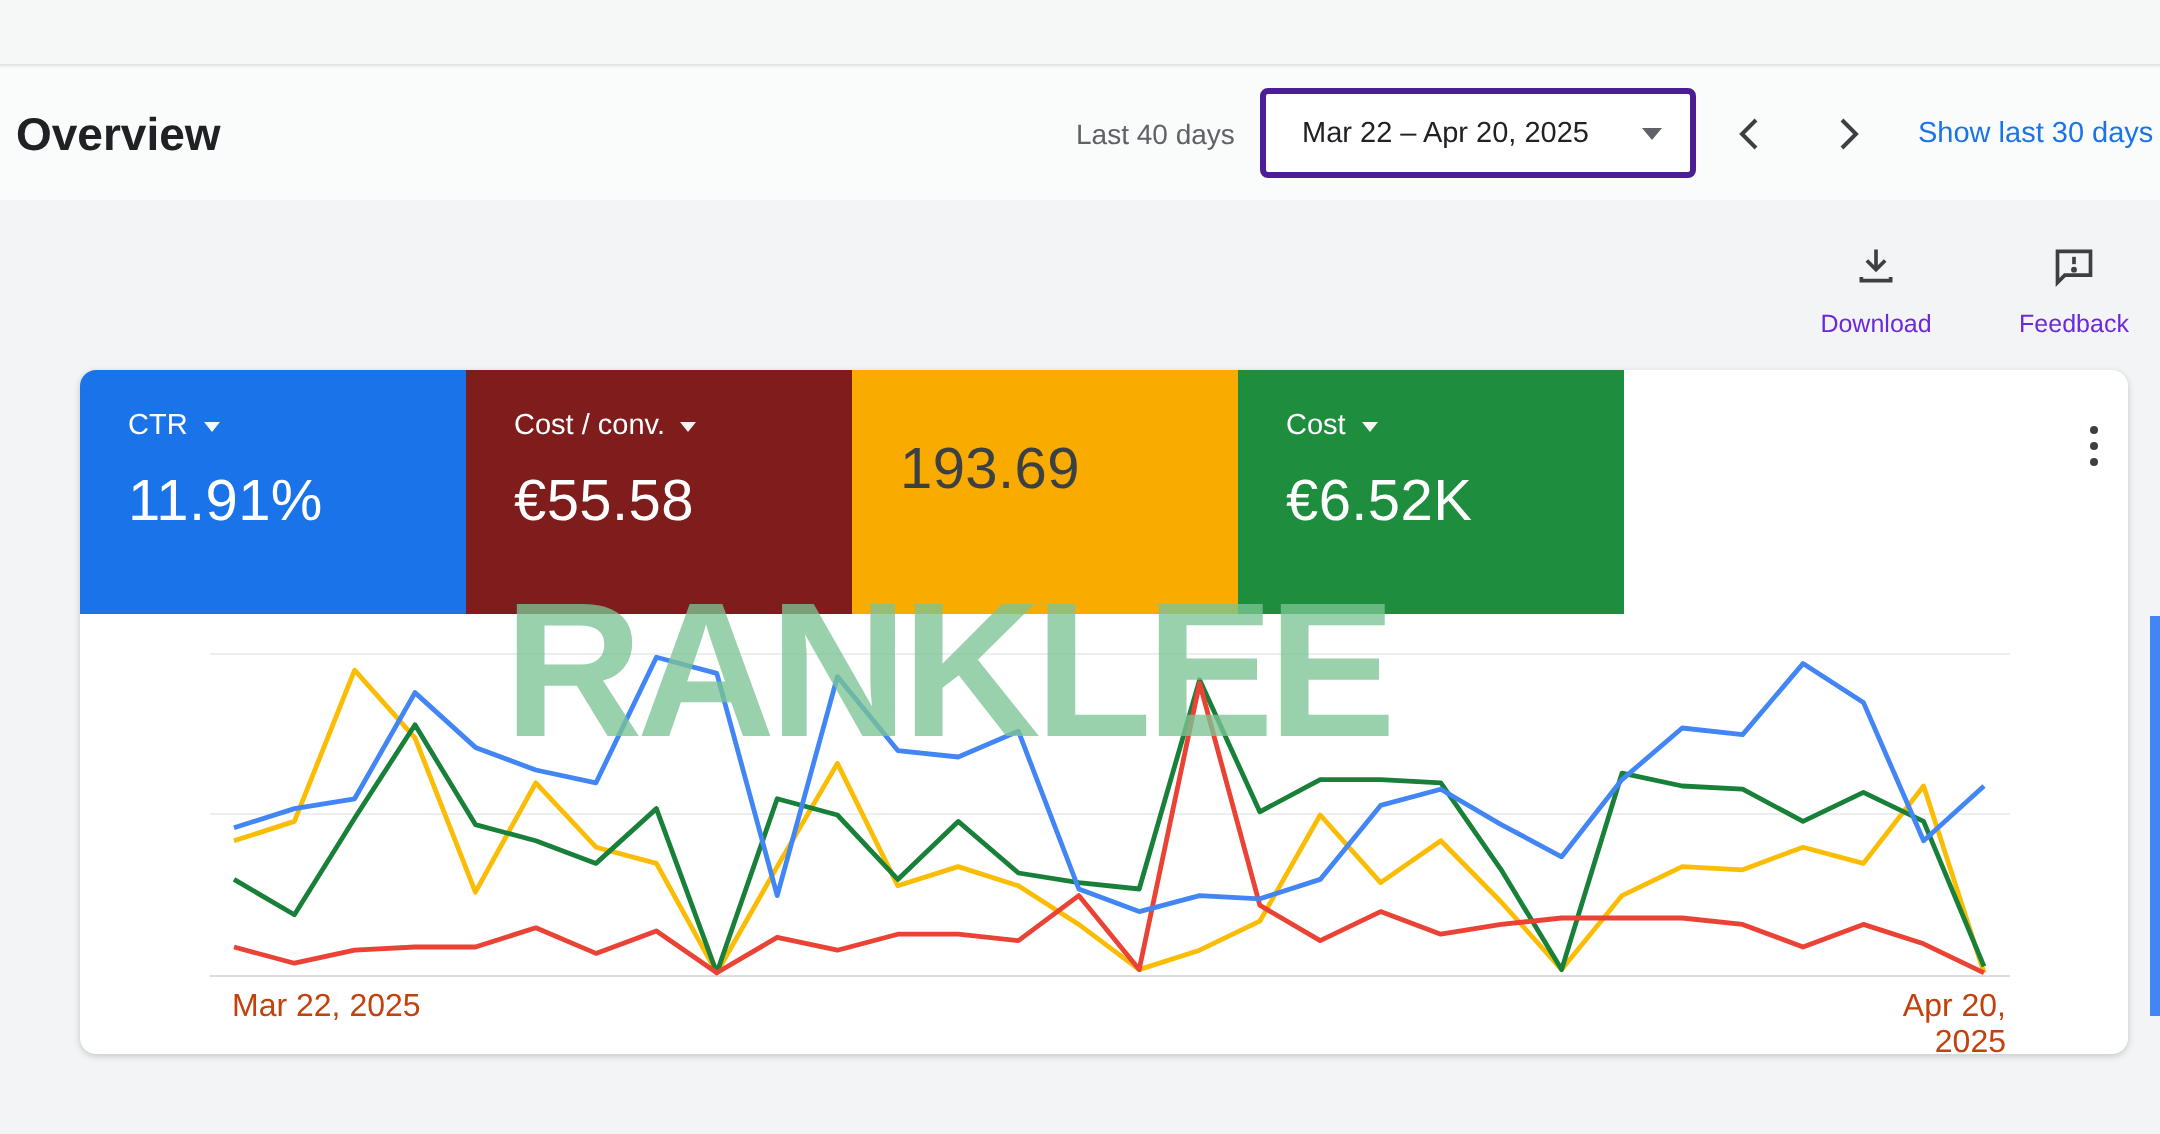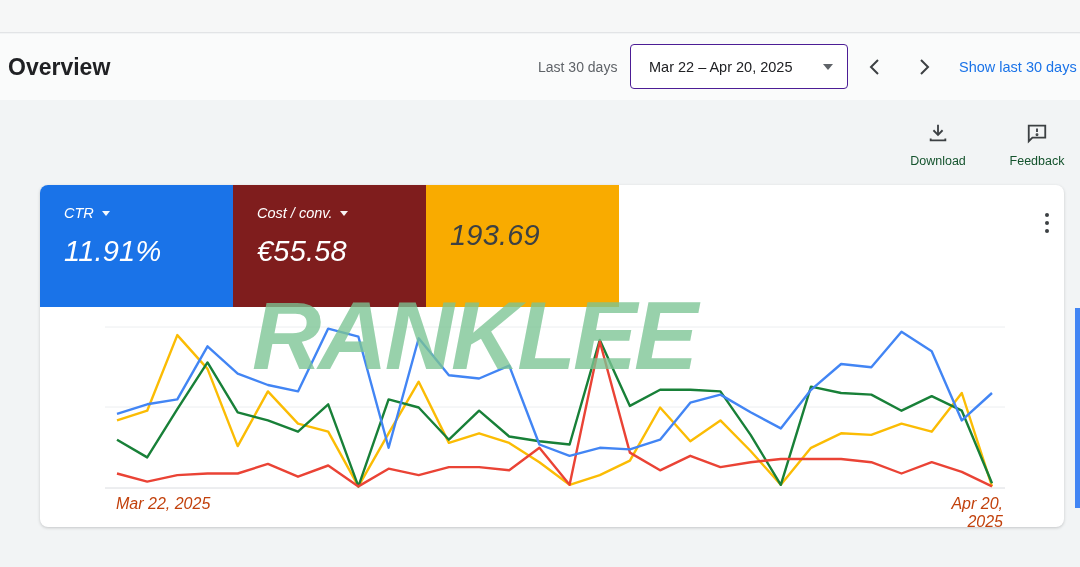--- a/index.html
+++ b/index.html
@@ -8,40 +8,40 @@
 
   .top-strip { position:absolute; left:0; top:0; width:1080px; height:33px;
     background:#f6f7f7; border-bottom:1px solid #e2e4e6; }
 
   .header-band { position:absolute; left:0; top:34px; width:1080px; height:66px;
     background:#fafbfb; }
   .page-title { position:absolute; left:8px; top:54px; font-size:23px; color:#202124; }
 
   .range-label { position:absolute; left:538px; top:59px; font-size:14px; color:#5f6368; }
   .date-select { position:absolute; left:630px; top:44px; width:218px; height:45px;
-    background:#fff; border:1px solid #4c1d95; border-radius:4px;
+    background:#fff; border:3px solid #4c1d95; border-radius:4px;
     display:flex; align-items:center; justify-content:space-between;
     padding:0 14px 0 18px; cursor:pointer; }
   .date-select .val { font-size:14.5px; color:#202124; }
   .caret-down { width:0; height:0; border-left:5px solid transparent;
     border-right:5px solid transparent; border-top:6px solid #5f6368; }
   .chev { position:absolute; top:53px; width:28px; height:28px; display:flex;
     align-items:center; justify-content:center; cursor:pointer; }
   .chev svg { stroke:#3c4043; }
   .chev-left { left:860px; } .chev-right { left:910px; }
   .show-link { position:absolute; left:959px; top:59px; font-size:14.5px;
     color:#1a73e8; white-space:nowrap; cursor:pointer; }
 
   .action-btn { position:absolute; width:90px; text-align:center; cursor:pointer; }
   .action-download { left:893px; top:122px; }
   .action-feedback { left:992px; top:122px; }
-  .action-btn .lbl { display:block; margin-top:6px; font-size:12.5px; color:#14532d; }
+  .action-btn .lbl { display:block; margin-top:6px; font-size:12.5px; color:#6d28d9; }
 
   .panel { position:absolute; left:40px; top:185px; width:1024px; height:342px;
-    background:#fff; border-radius:8px; box-shadow:0 1px 3px rgba(60,64,67,.25);font-style:italic; }
+    background:#fff; border-radius:8px; box-shadow:0 1px 3px rgba(60,64,67,.25); }
 
   .cards { position:absolute; left:0; top:0; height:122px; display:flex; }
   .card { width:193px; height:122px; padding:20px 0 0 24px; cursor:pointer; }
   .card:first-child { border-top-left-radius:8px; }
   .card .metric-row { display:flex; align-items:center; gap:8px; font-size:14.5px; }
   .card .metric-caret { width:0; height:0; border-left:4.5px solid transparent;
     border-right:4.5px solid transparent; border-top:5.5px solid currentColor; opacity:.95; }
   .card .value { margin-top:14px; font-size:29px; letter-spacing:.2px; }
 
   .kebab { position:absolute; left:995px; top:18px; width:24px; height:40px;
@@ -60,21 +60,21 @@
     background:#4285f4; }
 </style>
 </head>
 <body>
 
 <div class="top-strip"></div>
 <div class="header-band"></div>
 
 <h1 class="page-title">Overview</h1>
 
-<span class="range-label">Last 30 days</span>
+<span class="range-label">Last 40 days</span>
 
 <div class="date-select">
   <span class="val">Mar 22 – Apr 20, 2025</span>
   <span class="caret-down"></span>
 </div>
 
 <div class="chev chev-left">
   <svg width="11" height="18" viewBox="0 0 11 18" fill="none" stroke-width="2">
       <polyline points="9,2 2,9 9,16"></polyline>
     </svg>
@@ -117,20 +117,27 @@
     <div class="card" style="background: #7f1d1d; color: rgb(255, 255, 255);">
       <div class="metric-row">
           <span>Cost / conv.</span>
           <span class="metric-caret"></span>
         </div>
       <div class="value">€55.58</div>
     </div>
     <div class="card" style="background: rgb(249, 171, 0); color: rgb(60, 64, 67);">
       <div class="value">193.69</div>
     </div>
+    <div class="card" style="background: rgb(30, 142, 62); color: rgb(255, 255, 255);">
+      <div class="metric-row">
+          <span>Cost</span>
+          <span class="metric-caret"></span>
+        </div>
+      <div class="value">€6.52K</div>
+    </div>
   </div>
 
   <div class="kebab">
     <i></i>
       <i></i>
       <i></i>
   </div>
 
   <svg class="chart-svg" width="1024" height="342" id="chart">
       <line x1="65" x2="965" y1="142" y2="142" stroke="#eceef0" stroke-width="1"></line>

